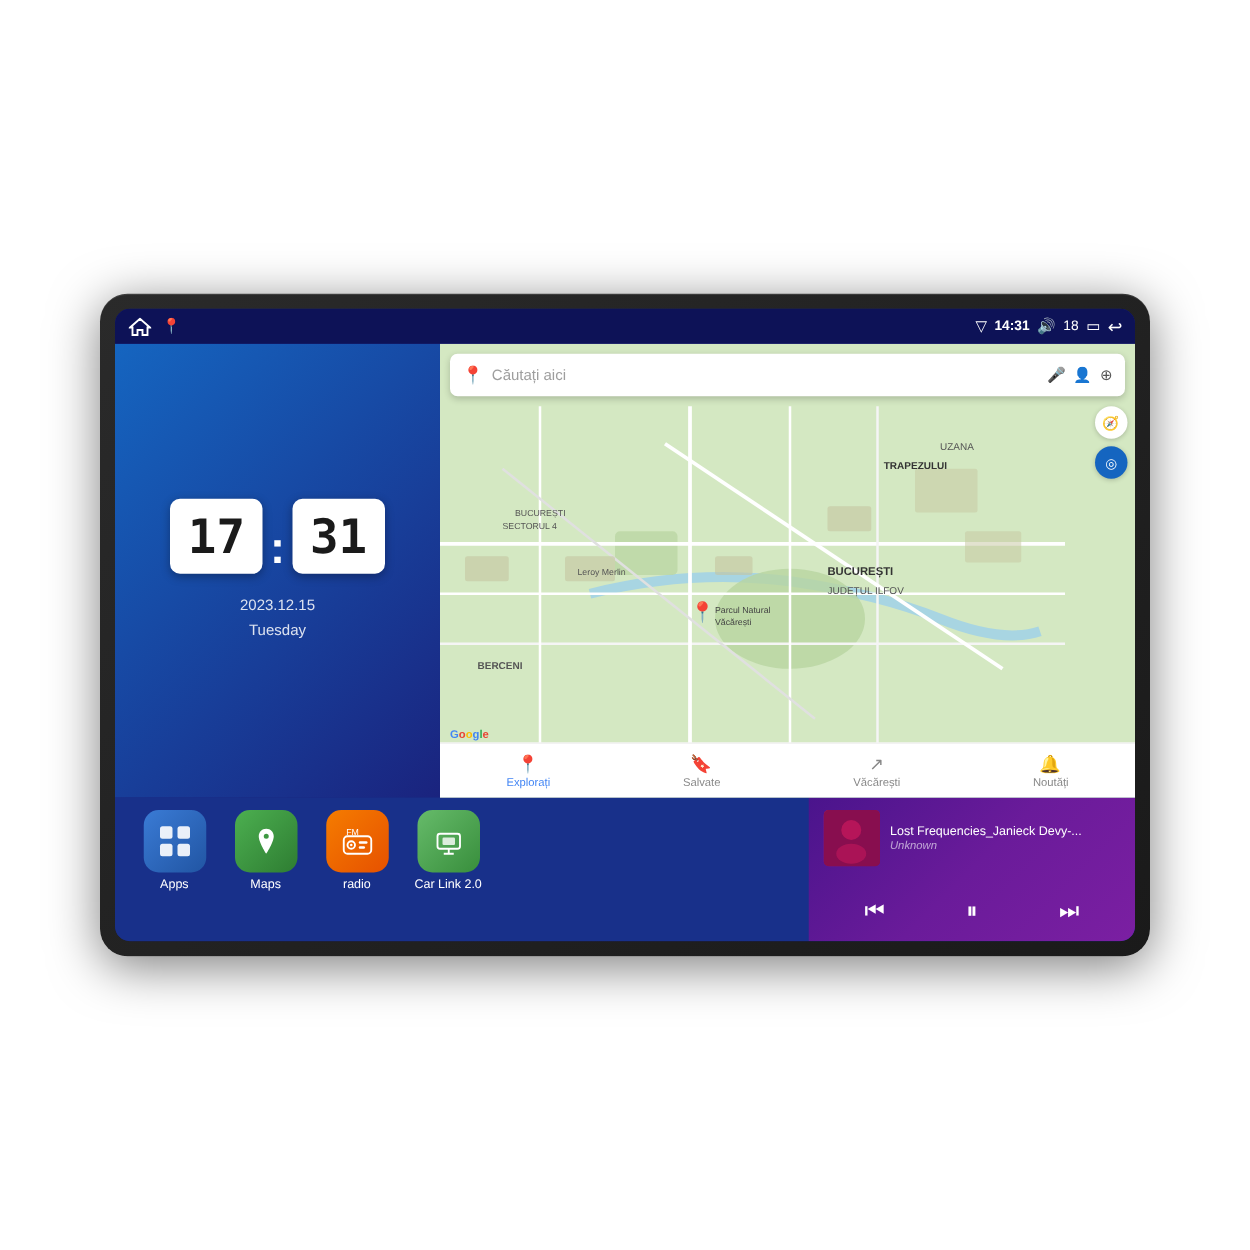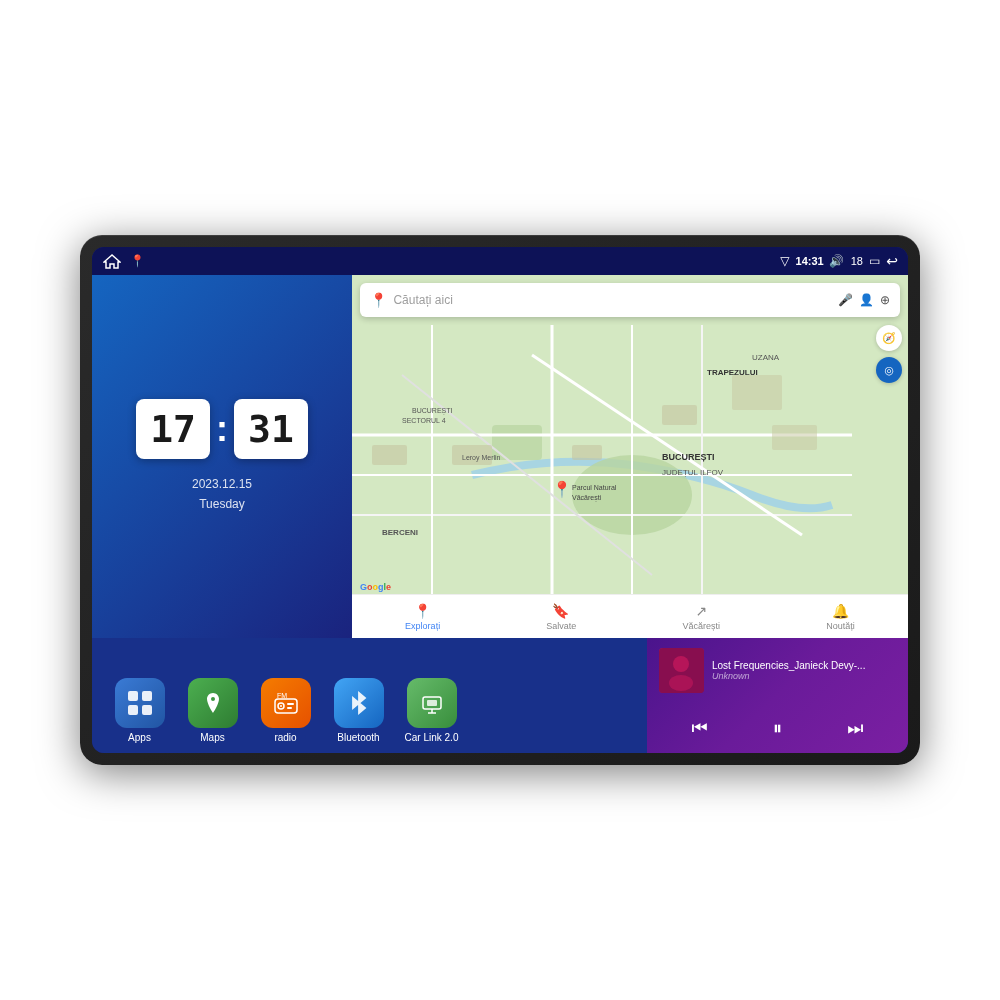--- a/index.html
+++ b/index.html
@@ -99,21 +99,21 @@
       display: flex;
       flex-direction: column;
       align-items: center;
       justify-content: center;
       padding: 20px;
       flex-shrink: 0;
     }
 
     .clock-display {
       display: flex;
-      align-items: center;
+      align-items: flex-end;
       gap: 6px;
       margin-bottom: 16px;
     }
 
     .clock-block {
       background: white;
       border-radius: 8px;
       padding: 8px 14px;
       font-size: 38px;
       font-weight: bold;
@@ -215,21 +215,21 @@
     .bottom-section {
       height: 115px;
       display: flex;
       background: rgba(25, 50, 140, 0.85);
       flex-shrink: 0;
     }
 
     .apps-dock {
       flex: 1;
       display: flex;
-      align-items: flex-end;
+      align-items: flex-start;
       justify-content: flex-start;
       padding: 10px 15px;
       gap: 8px;
     }
 
     .app-icon-item {
       display: flex;
       flex-direction: column;
       align-items: center;
       gap: 4px;
@@ -521,28 +521,20 @@
                 <circle cx="9" cy="17" r="3" stroke="white" stroke-width="1.5" fill="none"></circle>
                 <circle cx="9" cy="17" r="1" fill="white"></circle>
                 <rect x="15" y="14" width="7" height="2" rx="1" fill="white"></rect>
                 <rect x="15" y="18" width="5" height="2" rx="1" fill="white"></rect>
                 <text x="10" y="9" font-size="7" fill="white" text-anchor="middle">FM</text>
               </svg>
             </div>
             <span class="app-icon-label">radio</span>
           </div>
 
-          <div class="app-icon-item">
-            <div class="app-icon-img app-bluetooth">
-              <svg width="28" height="28" viewBox="0 0 28 28" fill="none">
-                <path d="M14 4 L20 9 L14 14 L20 19 L14 24 L14 14 L8 19 L8 9 L14 14 L14 4Z" stroke="white" stroke-width="1.8" fill="white" opacity="0.9"></path>
-              </svg>
-            </div>
-            <span class="app-icon-label">Bluetooth</span>
-          </div>
 
           <div class="app-icon-item">
             <div class="app-icon-img app-carlink">
               <svg width="28" height="28" viewBox="0 0 28 28" fill="none">
                 <rect x="5" y="8" width="18" height="12" rx="2" stroke="white" stroke-width="1.5" fill="none"></rect>
                 <rect x="9" y="11" width="10" height="6" rx="1" fill="white" opacity="0.8"></rect>
                 <line x1="14" y1="20" x2="14" y2="24" stroke="white" stroke-width="1.5"></line>
                 <line x1="10" y1="24" x2="18" y2="24" stroke="white" stroke-width="1.5"></line>
               </svg>
             </div>

